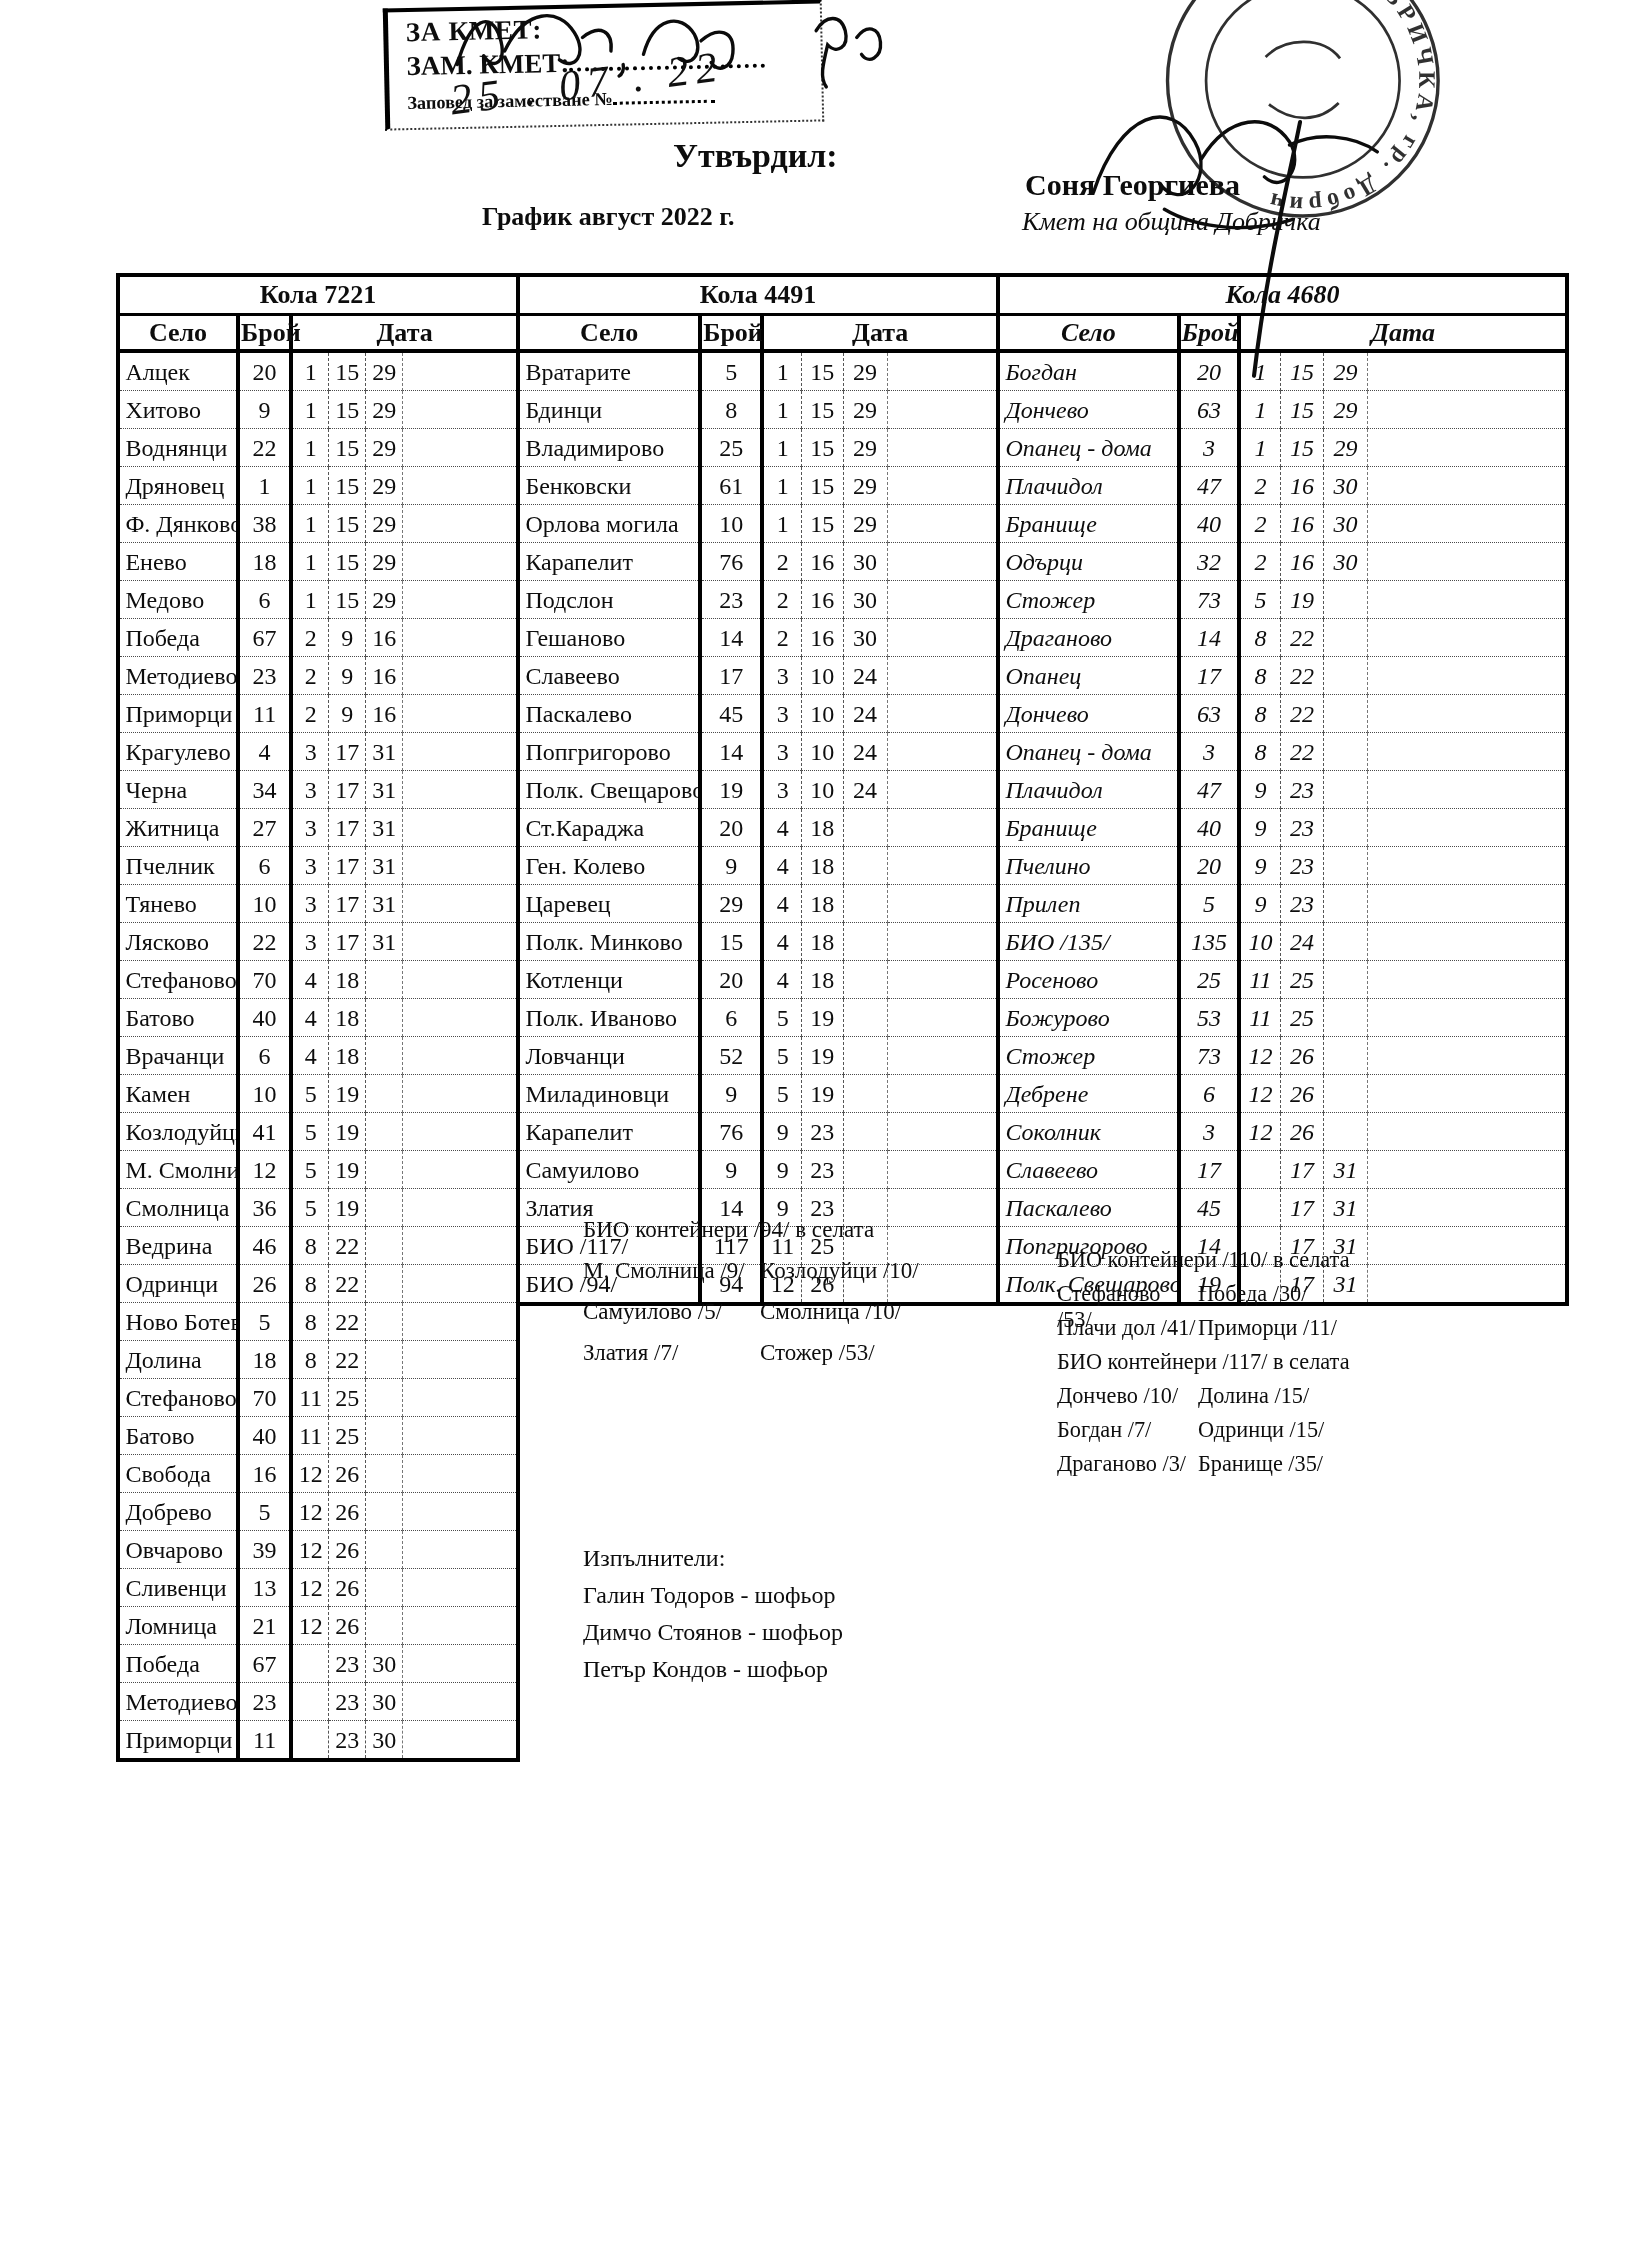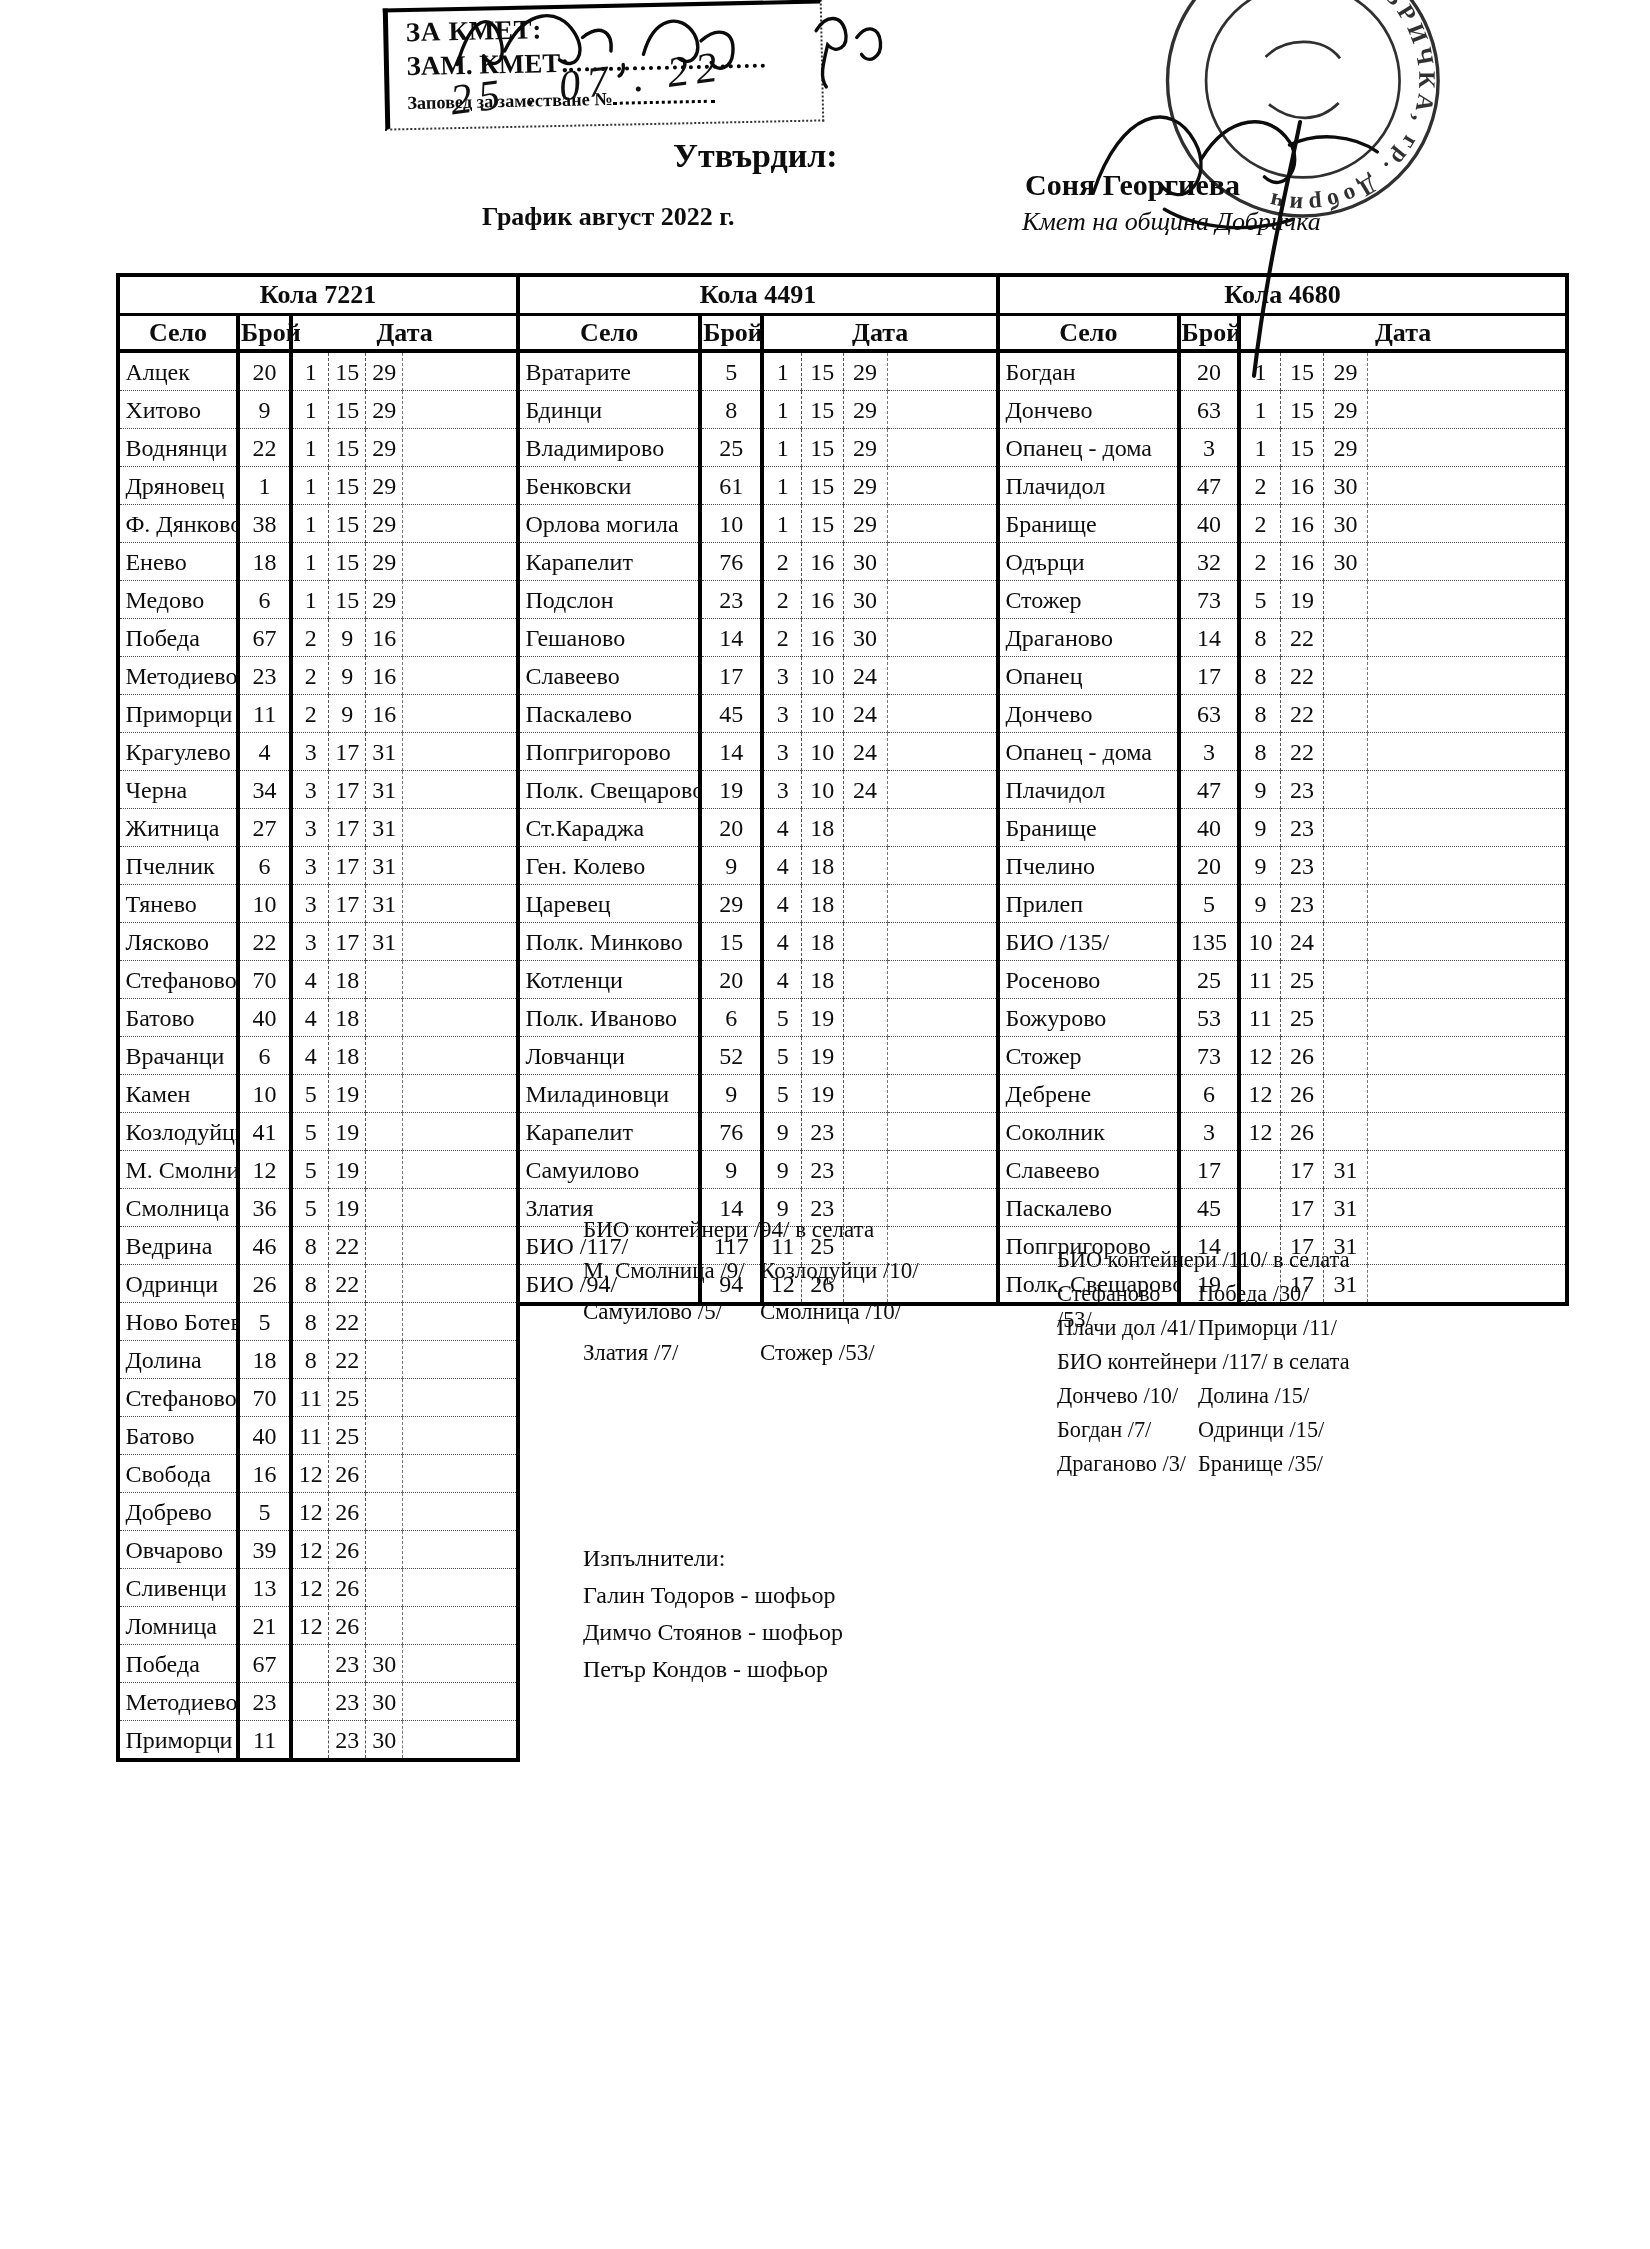--- a/index.html
+++ b/index.html
@@ -649,21 +649,21 @@
               <td class="c-village">БИО /94/</td>
               <td class="c-count">94</td>
               <td class="c-d1">12</td>
               <td class="c-d2">26</td>
               <td class="c-d3"></td>
               <td class="c-d4"></td>
             </tr>
           </tbody>
         </table>
       </div>
-      <div class="subtable st3" style="width: 569px;">
+      <div class="subtable st3" style="width: 569px; font-style: italic;">
         <table>
           <colgroup>
             <col style="width: 31.5%;">
             <col style="width: 10.7%;">
             <col style="width: 7.2%;">
             <col style="width: 7.7%;">
             <col style="width: 7.7%;">
             <col style="width: 35.2%;">
           </colgroup>
           <thead>

